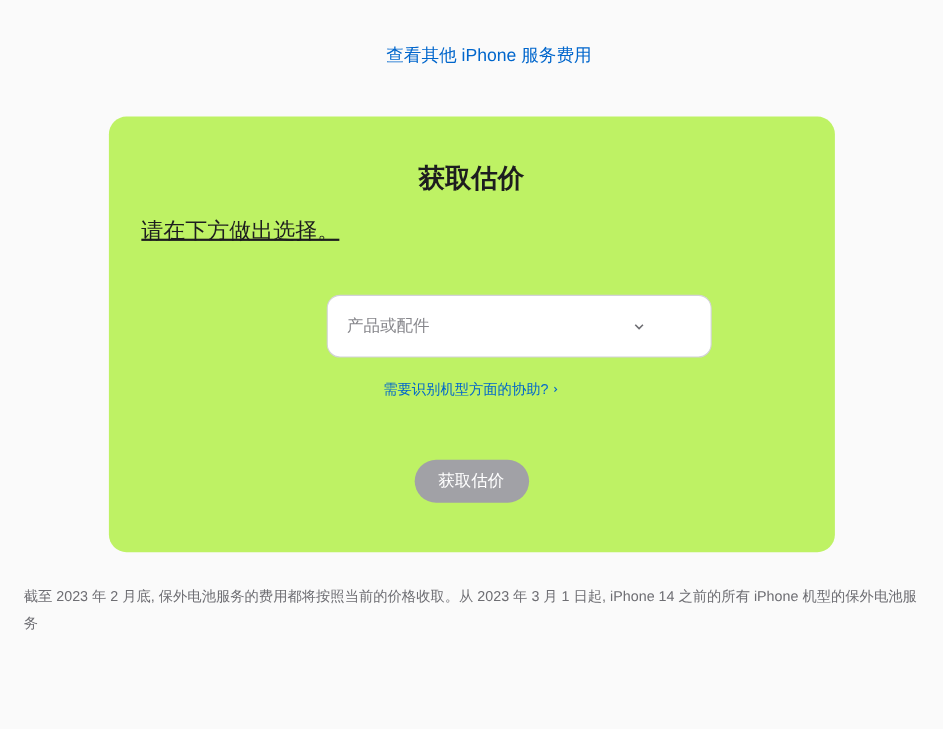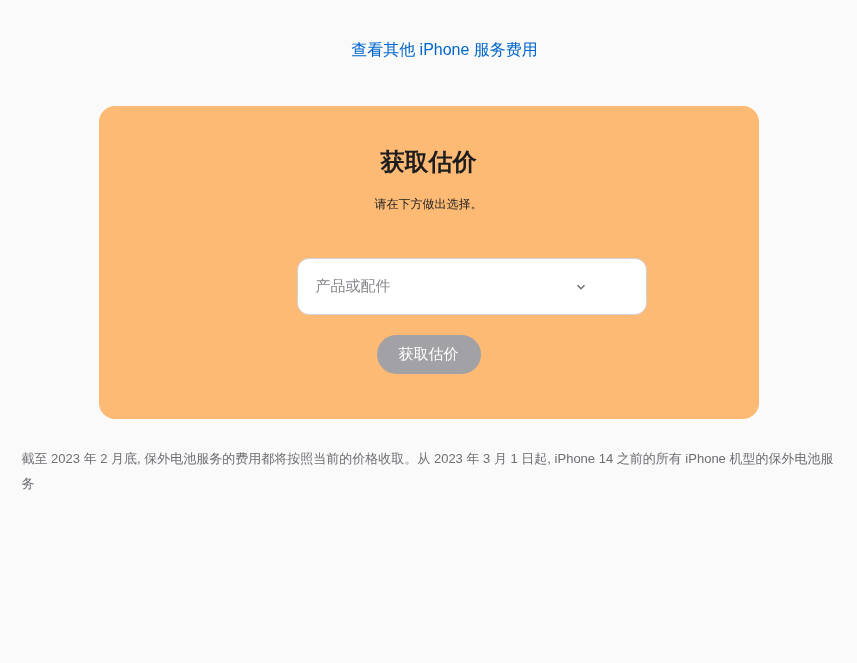--- a/index.html
+++ b/index.html
@@ -21,38 +21,39 @@
       text-align: center;
       margin-bottom: 45px;
     }
     .top-link a {
       color: #0066cc;
       text-decoration: none;
       font-size: 16px;
       margin-left: 32px;
     }
     .card {
-      background: #fdba74;
+      background: #bef264;
       border-radius: 16px;
       max-width: 660px;
       margin: 0 auto;
       padding: 40px 30px 45px;
     }
     .card-title {
       text-align: center;
       font-size: 24px;
       font-weight: 600;
       color: #1d1d1f;
       margin-bottom: 18px;
     }
     .card-subtitle {
-      text-align: center;
-      font-size: 12px;
+      text-align: left;
+      font-size: 20px;
       color: #1d1d1f;
       margin-bottom: 45px;
+      text-decoration: underline;
     }
     .select-wrapper {
       max-width: 350px;
       margin: 0 auto 20px;
       position: relative;
     }
     .select-control {
       width: 100%;
       background: #fff;
       border: 1px solid #d2d2d7;
@@ -141,20 +142,28 @@
         <span>产品或配件</span>
       </div>
       <span class="chevron">
         <svg viewBox="0 0 24 24" fill="none" stroke="#6e6e73" stroke-width="2.5">
             <polyline points="6 9 12 15 18 9"></polyline>
           </svg>
       </span>
     </div>
 
 
+    <div class="help-link">
+      <a href="#">
+        <span>需要识别机型方面的协助?</span>
+        <svg viewBox="0 0 24 24" fill="none" stroke="#0066cc" stroke-width="3">
+            <polyline points="9 6 15 12 9 18"></polyline>
+          </svg>
+      </a>
+    </div>
 
     <div class="estimate-btn-wrap">
       <button class="estimate-btn">获取估价</button>
     </div>
   </div>
 
   <div class="footer-text">
     <p class="footer-para">
       <span>截至 2023 年 2 月底, 保外电池服务的费用都将按照当前的价格收取。从 2023 年 3 月 1 日起, iPhone 14 之前的所有 iPhone 机型的保外电池服务</span>
     </p>

